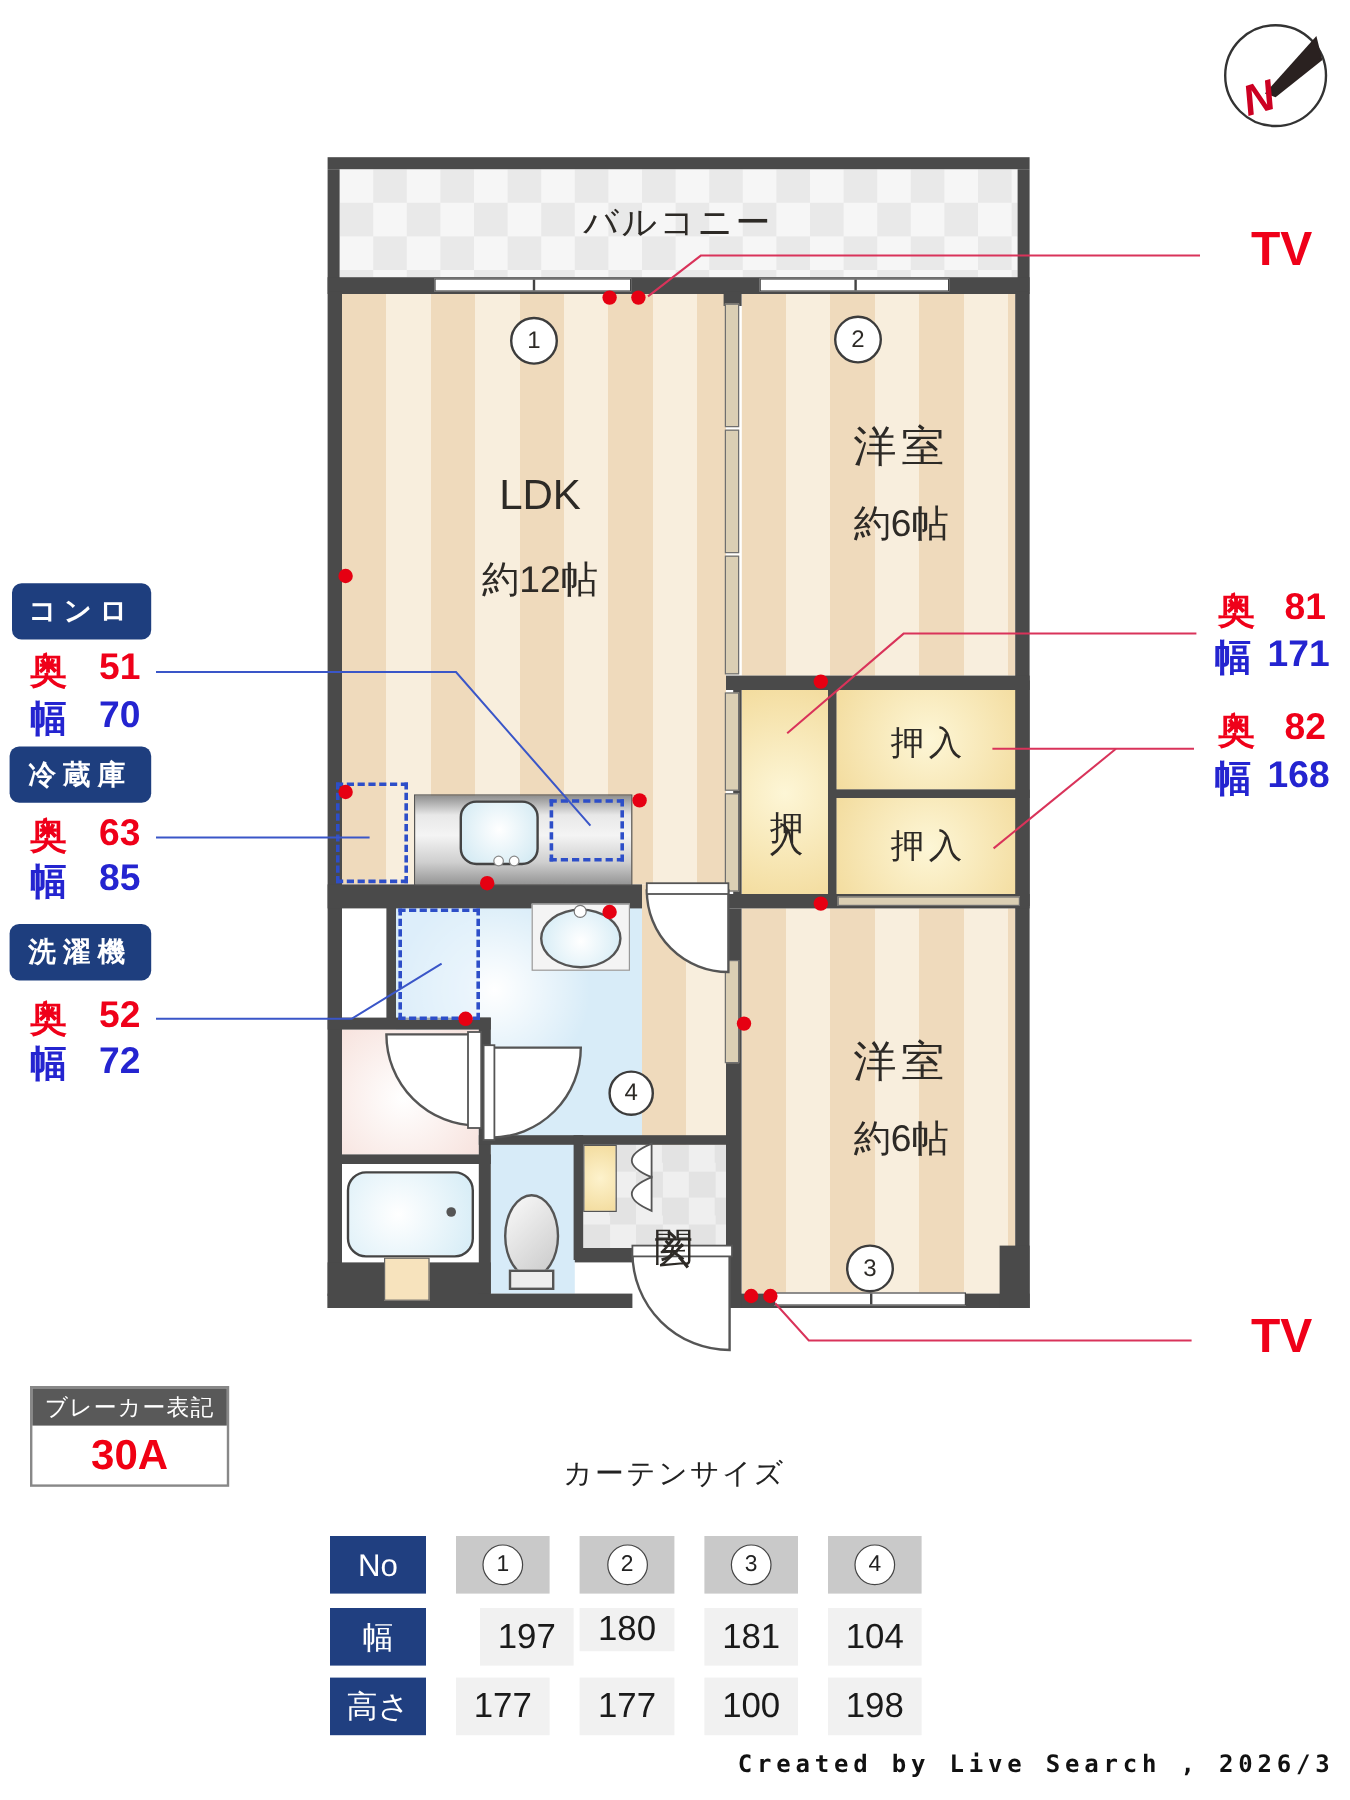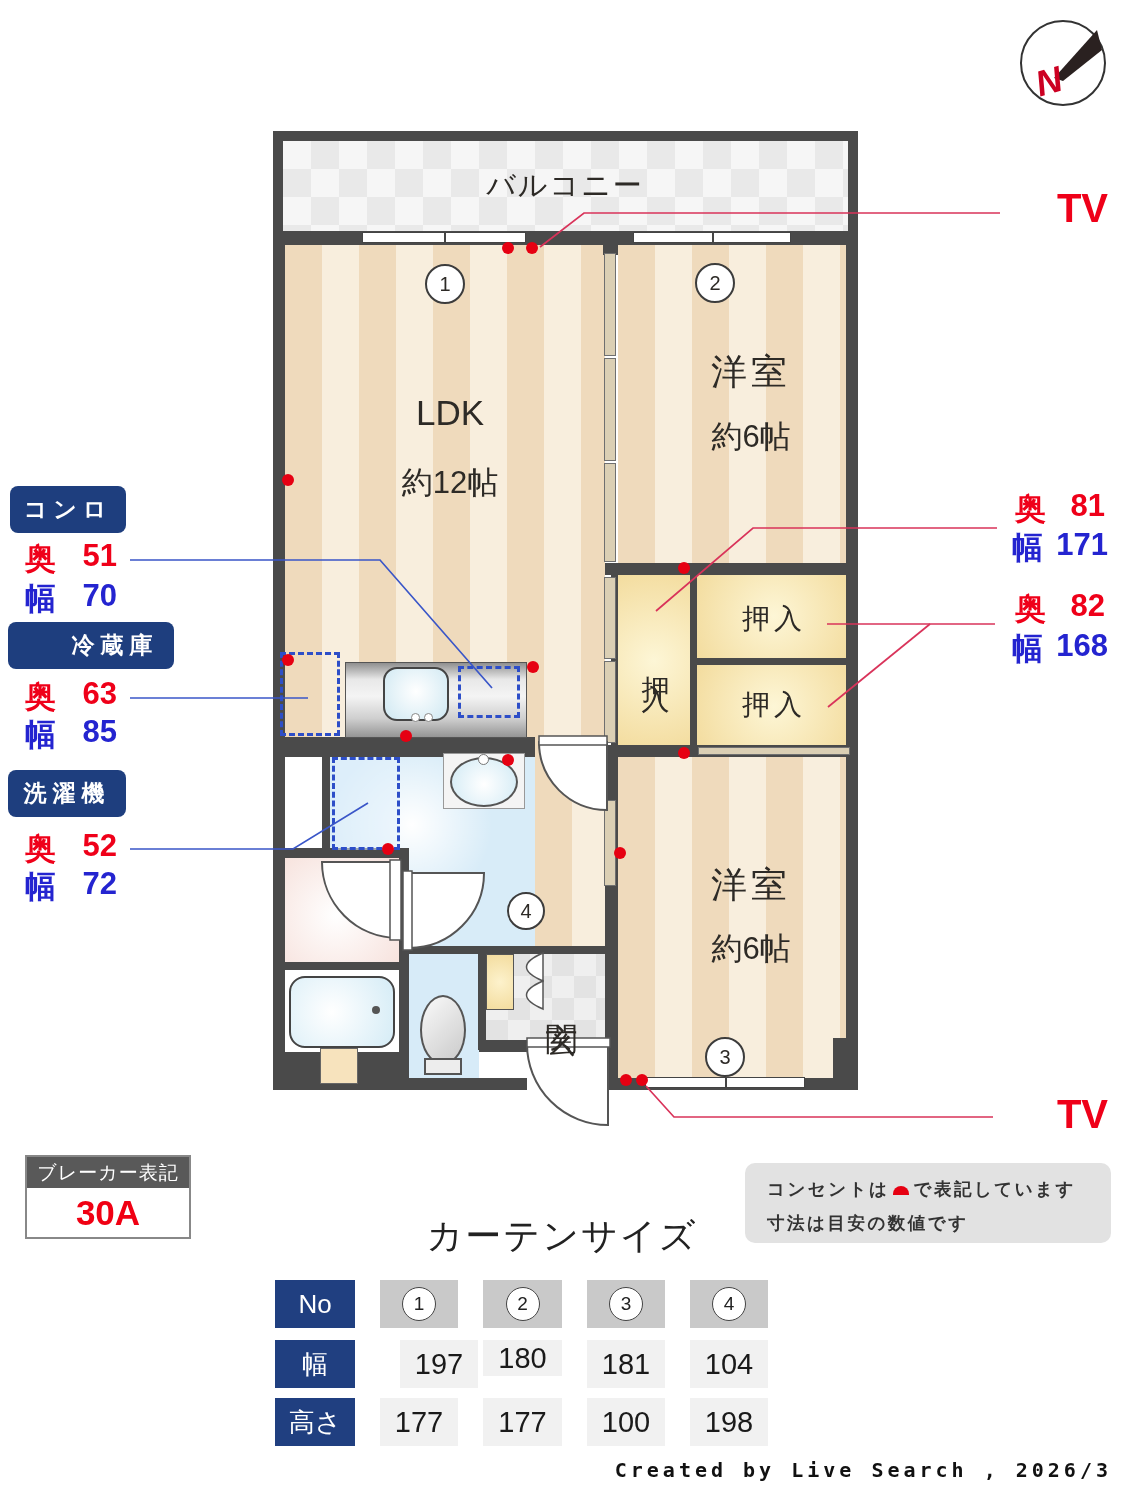--- a/index.html
+++ b/index.html
@@ -16,21 +16,21 @@
   .panel{position:absolute;background:#dbcfb4;border:1px solid #6f6f6f;box-sizing:border-box;}
   .win{position:absolute;background:#fff;border:1.5px solid #444;box-sizing:border-box;}
   .win>div{position:absolute;left:50%;top:0;width:1.5px;height:100%;background:#444;}
   .oshiire{position:absolute;border:7px solid #4a4a4a;box-sizing:border-box;
            background:radial-gradient(circle,#fdf6d6 0%,#f3dc9e 100%);}
   .dashedbox{position:absolute;border:3px dashed #2d4ec8;box-sizing:border-box;}
   .badge{position:absolute;background:#1e3e7e;border-radius:8px;color:#fff;
          display:flex;align-items:center;justify-content:center;font-size:23px;letter-spacing:6px;font-weight:bold;}
   .mrow{position:absolute;display:flex;justify-content:space-between;font-size:31px;font-weight:600;}
   .mrow.red{color:#ef0019;} .mrow.blue{color:#2424d0;}
-  .tv{position:absolute;color:#ef0019;font-size:40px;font-weight:600;text-align:right;}
+  .tv{position:absolute;color:#ef0019;font-size:40px;font-weight:600;text-align:center;}
   .tcellL{position:absolute;background:#203f80;color:#fff;display:flex;align-items:center;justify-content:center;font-size:26px;}
   .tcellH{position:absolute;background:#c9c9c9;display:flex;align-items:center;justify-content:center;}
   .tcellV{position:absolute;background:#f1f1f1;display:flex;align-items:center;justify-content:center;font-size:29px;color:#1a1a1a;}
   .tnum{width:32px;height:32px;border:1.5px solid #444;border-radius:50%;background:#fff;
         display:flex;align-items:center;justify-content:center;font-size:19px;color:#222;}
   .halfdot{display:inline-block;width:16px;height:9px;background:#e60012;border-radius:8px 8px 0 0;margin:0 4px;vertical-align:baseline;}
 </style>
 </head>
 <body>
 
@@ -174,21 +174,21 @@
 
   <div class="badge" style="left:10px;top:486px;width:116px;height:47px;">コンロ</div>
   <div class="mrow red" style="left:25px;top:538px;width:92px;">
     <span>奥</span>
       <span>51</span>
   </div>
   <div class="mrow blue" style="left:25px;top:578px;width:92px;">
     <span>幅</span>
       <span>70</span>
   </div>
-  <div class="badge" style="left:8px;top:622px;width:118px;height:47px;padding-left:48px;">冷蔵庫</div>
+  <div class="badge" style="left:8px;top:622px;width:118px;height:47px;">冷蔵庫</div>
   <div class="mrow red" style="left:25px;top:676px;width:92px;">
     <span>奥</span>
       <span>63</span>
   </div>
   <div class="mrow blue" style="left:25px;top:714px;width:92px;">
     <span>幅</span>
       <span>85</span>
   </div>
   <div class="badge" style="left:8px;top:770px;width:118px;height:47px;">洗濯機</div>
   <div class="mrow red" style="left:25px;top:828px;width:92px;">
@@ -221,28 +221,22 @@
     <circle cx="45" cy="45" r="42" fill="#fff" stroke="#333" stroke-width="2"></circle>
     <polygon points="36,60 79,12 84,32 45,63" fill="#2a2120"></polygon>
     <text x="18" y="76" font-size="36" font-style="italic" font-weight="bold" fill="#cc0022" transform="rotate(-16 30 64)">N</text>
   </svg>
 
   <div class="abs" style="left:25px;top:1155px;width:166px;height:84px;border:2px solid #888;box-sizing:border-box;background:#fff;">
     <div style="background:#595959;color:#fff;font-size:19px;letter-spacing:1px;height:31px;display:flex;align-items:center;justify-content:center;">ブレーカー表記</div>
     <div style="color:#f00013;font-size:35px;font-weight:600;text-align:center;line-height:49px;">30A</div>
   </div>
 
-  <div class="abs" style="left:745px;top:1163px;width:366px;height:80px;background:#e2e2e2;border-radius:10px;padding:14px 0 0 22px;box-sizing:border-box;color:#333;font-size:17.5px;font-weight:bold;letter-spacing:2.5px;">
-    <div style="margin-bottom:10px;">
-      <span>コンセントは</span><span class="halfdot"></span><span>で表記しています</span>
-    </div>
-    <div>寸法は目安の数値です</div>
-  </div>
-
-  <div class="lbl" style="left:412px;top:1212px;width:300px;font-size:36px;letter-spacing:2px;color:#222;">カーテンサイズ</div>
+
+  <div class="lbl" style="left:412px;top:1212px;width:300px;font-size:24px;letter-spacing:2px;color:#222;">カーテンサイズ</div>
 
   <div class="tcellL" style="left:275px;top:1280px;width:80px;height:48px;">No</div>
   <div class="tcellH" style="left:380px;top:1280px;width:78px;height:48px;">
       <span class="tnum">1</span>
     </div>
   <div class="tcellH" style="left:483px;top:1280px;width:79px;height:48px;">
       <span class="tnum">2</span>
     </div>
   <div class="tcellH" style="left:587px;top:1280px;width:78px;height:48px;">
       <span class="tnum">3</span>

